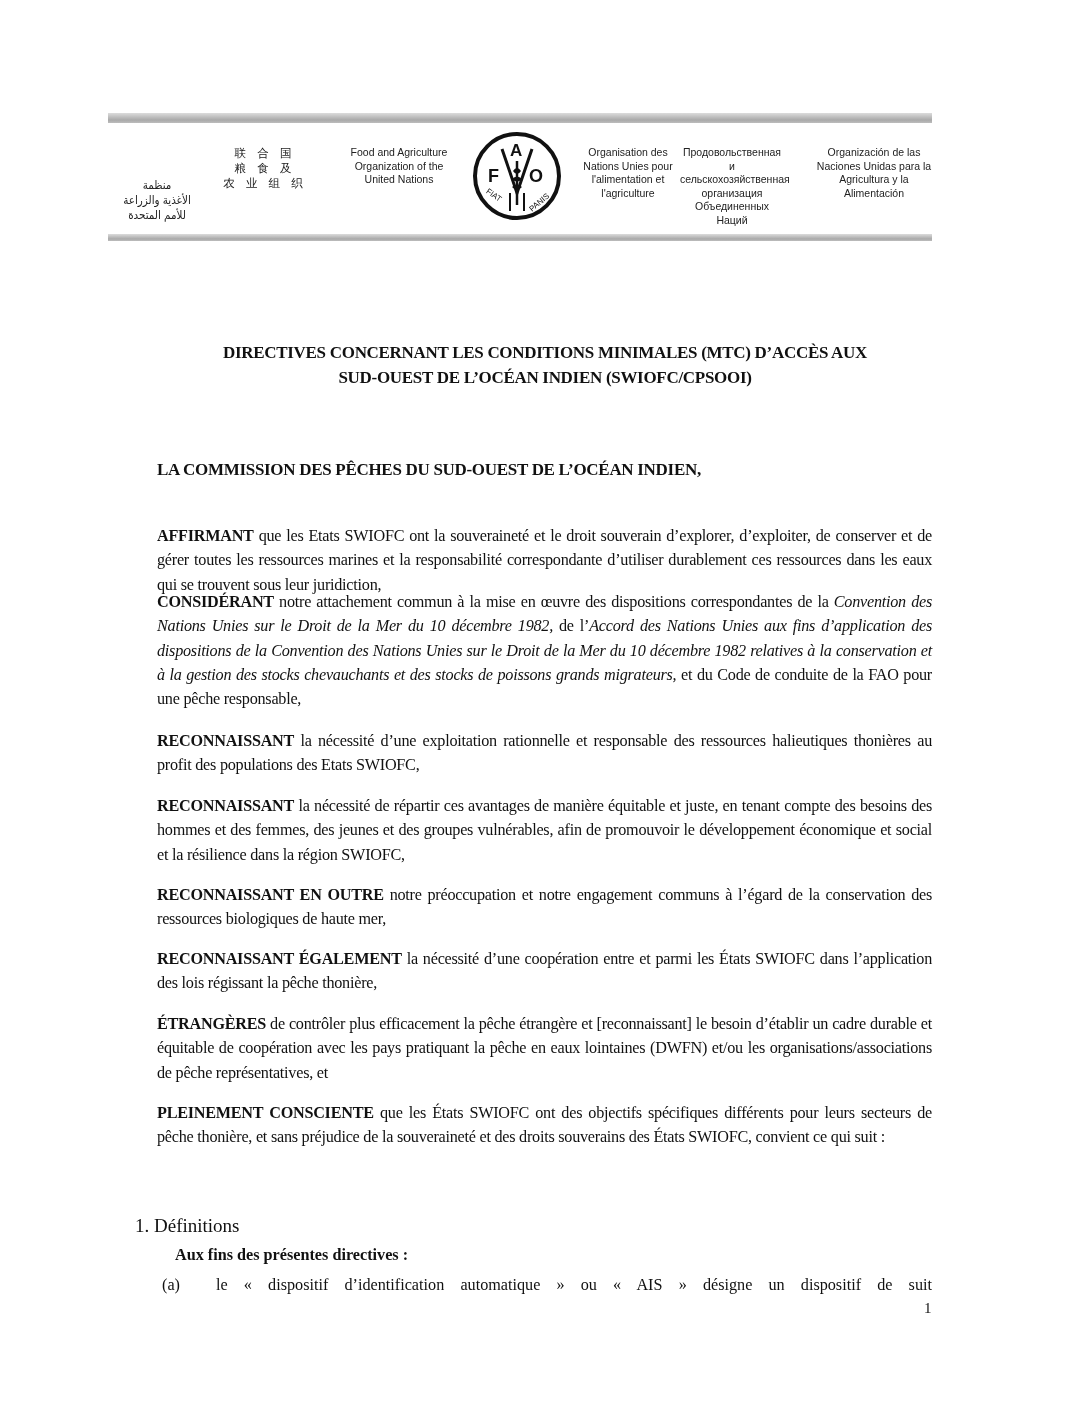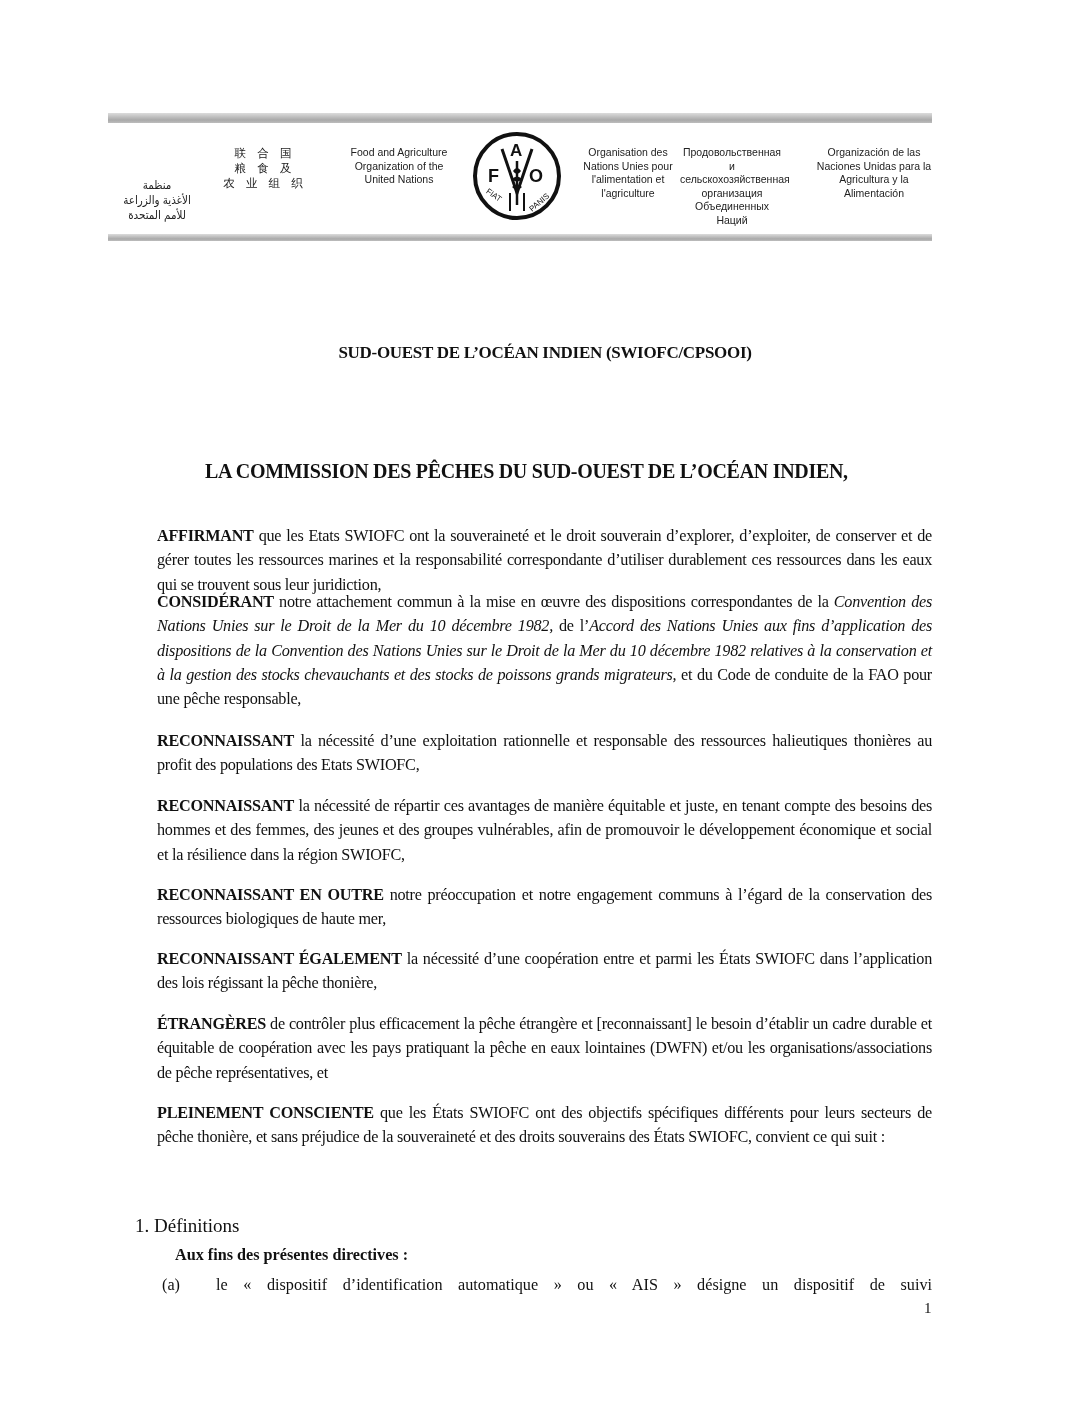--- a/index.html
+++ b/index.html
@@ -22,21 +22,21 @@
   .lang.es { left: 816px; width: 116px; }
 
   .logo { position: absolute; left: 472px; top: 131px; width: 90px; height: 90px; }
 
   .title { position: absolute; left: 150px; top: 340px; width: 790px;
            text-align: center; font-weight: bold; font-size: 17px; line-height: 25px;
            letter-spacing: -0.3px; }
   .title div { white-space: nowrap; }
 
   .commission { position: absolute; left: 157px; top: 460px; font-weight: bold;
-                font-size: 20px; letter-spacing: -0.3px; white-space: nowrap; margin-left: 48px; }
+                font-size: 17px; letter-spacing: -0.3px; white-space: nowrap; }
 
   .para { position: absolute; left: 157px; width: 775px; font-size: 16.2px; line-height: 24.3px;
           text-align: justify; letter-spacing: -0.25px; }
   .para b { font-weight: bold; }
   .para i { font-style: italic; }
 
   .section { position: absolute; left: 135px; top: 1215px; font-weight: normal; font-size: 19px; }
   .intro { position: absolute; left: 175px; top: 1246px; font-size: 16.2px; font-weight: bold; }
   .item { position: absolute; left: 162px; top: 1276px; width: 770px; font-size: 16.2px;
           display: flex; }
@@ -93,20 +93,21 @@
 <div class="lang es">
   <div>Organización de las</div>
   <div>Naciones Unidas para la</div>
   <div>Agricultura y la</div>
   <div>Alimentación</div>
 </div>
 
 <div class="hbar bottom"></div>
 
 <div class="title">
+  <div>DIRECTIVES CONCERNANT LES CONDITIONS MINIMALES (MTC) D’ACCÈS AUX</div>
   <div>SUD-OUEST DE L’OCÉAN INDIEN (SWIOFC/CPSOOI)</div>
 </div>
 
 <div class="commission">LA COMMISSION DES PÊCHES DU SUD-OUEST DE L’OCÉAN INDIEN,</div>
 
 <div class="para" style="top:524px">
   <b>AFFIRMANT</b><span> que les Etats SWIOFC ont la souveraineté et le droit souverain d’explorer, d’exploiter, de conserver et de gérer toutes les ressources marines et la responsabilité correspondante d’utiliser durablement ces ressources dans les eaux qui se trouvent sous leur juridiction,</span>
 </div>
 
 <div class="para" style="top:590px">
@@ -134,16 +135,16 @@
 </div>
 
 <div class="para" style="top:1101px">
   <b>PLEINEMENT CONSCIENTE</b><span> que les États SWIOFC ont des objectifs spécifiques différents pour leurs secteurs de pêche thonière, et sans préjudice de la souveraineté et des droits souverains des États SWIOFC, convient ce qui suit :</span>
 </div>
 
 <div class="section">1. Définitions</div>
 <div class="intro">Aux fins des présentes directives :</div>
 <div class="item">
   <span class="lbl">(a)</span>
-  <span class="txt">le « dispositif d’identification automatique » ou « AIS » désigne un dispositif de suivi</span>
+  <span class="txt">le « dispositif d’identification automatique » ou « AIS » désigne un dispositif de suit</span>
 </div>
 
 <div class="pageno">1</div>
 
 </body></html>

